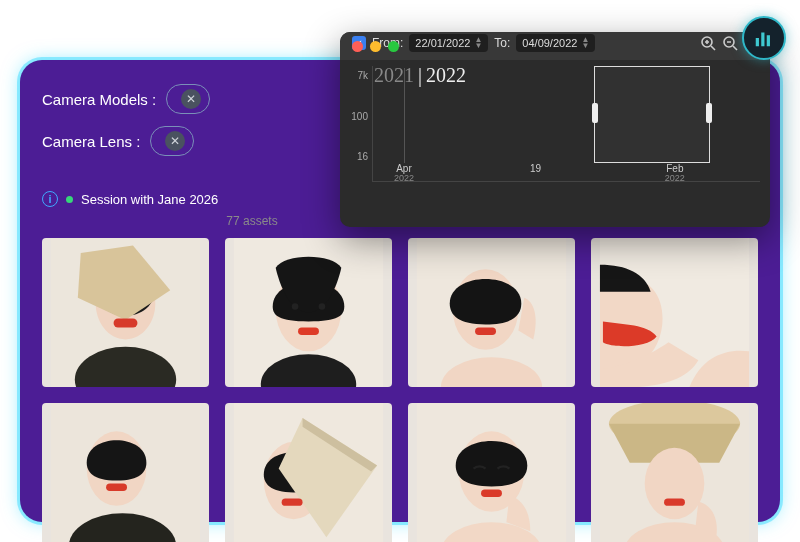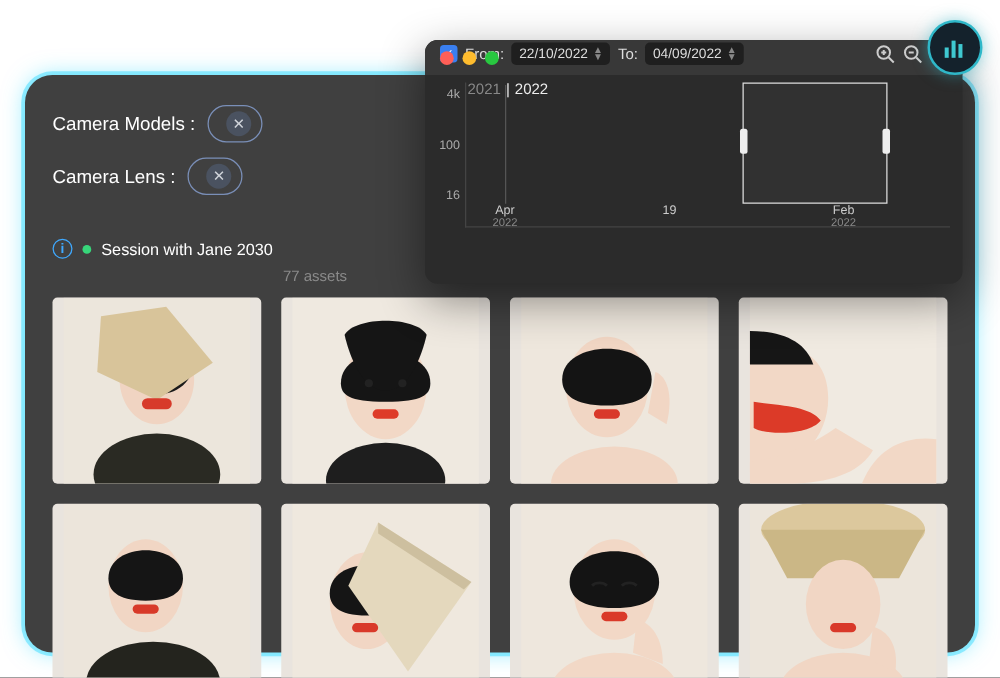--- a/index.html
+++ b/index.html
@@ -10,21 +10,21 @@
     font-family: -apple-system, BlinkMacSystemFont, "Segoe UI", sans-serif;
     position: relative;
     overflow: hidden;
   }
   .main-panel {
     position: absolute;
     left: 20px;
     top: 60px;
     width: 760px;
     height: 462px;
-    background: #404040;
+    background: #4c1d95;
     border-radius: 22px;
     padding: 24px 22px;
     box-shadow: 0 0 0 3px rgba(60,220,255,0.5), 0 0 18px rgba(60,220,255,0.55);
   }
   .filter-row {
     display: flex;
     align-items: center;
     gap: 10px;
     margin-bottom: 12px;
     color: #fff;
@@ -147,21 +147,21 @@
     border-radius:2px; top:50%; transform:translateY(-60%);
   }
   .xaxis {
     position:absolute; left:0; right:0; bottom:0; height:18px;
     font-size:10px; color:#ccc;
   }
   .xlabel { position:absolute; transform:translateX(-50%); text-align:center; line-height:1.1;}
   .xlabel small{ display:block; color:#888; font-size:9px;}
   .year-hdr {
     position:absolute; top:4px; left:34px;
-    font-size:12px; color:#eee; display:flex; gap:4px;
+    font-size:20px; color:#eee; display:flex; gap:4px;font-family:Liberation Serif, serif;
   }
   .year-hdr span:first-child{color:#888}
   .vline{position:absolute;top:2px;bottom:18px;width:1px;background:#555;}
   .fab {
     position:absolute; right:14px; top:16px;
     width:44px; height:44px; border-radius:50%;
     background:#14222c; border:2px solid #2fb8c9;
     display:flex; align-items:center; justify-content:center;
     box-shadow:0 0 12px rgba(47,184,201,0.5);
   }
@@ -180,21 +180,21 @@
   <div class="filter-row">
     <span>Camera Lens :</span>
     <span class="chip">
       <span class="chip-x">✕</span>
     </span>
   </div>
 
   <div class="session-row">
     <span class="info-icn">i</span>
     <span class="dot-green"></span>
-    <span>Session with Jane 2030</span>
+    <span>Session with Jane 2026</span>
     <span class="assets">77 assets</span>
   </div>
 
   <div class="grid">
 
     <div class="thumb">
         <svg viewBox="0 0 100 100">
           <rect width="100" height="100" fill="#ece6dc"></rect>
           <path d="M50 22c12 0 20 10 20 22s-8 24-20 24-20-12-20-24 8-22 20-22z" fill="#f0d4c2"></path>
           <path d="M30 34c0-14 40-14 40 0 0 8-6 18-20 18s-20-10-20-18z" fill="#1a1a1a"></path>
@@ -283,21 +283,21 @@
 <div class="analytics">
   <div class="toolbar">
     <div class="traffic" style="position:absolute;top:0;left:0">
       <span class="tl r"></span>
       <span class="tl y"></span>
       <span class="tl g"></span>
     </div>
     <span class="chk">✓</span>
     <span>From:</span>
     <span class="date-field">
-      <span>22/10/2022</span>
+      <span>22/01/2022</span>
       <span class="stepper">
           <span>▲</span>
           <span>▼</span>
         </span>
     </span>
     <span>To:</span>
     <span class="date-field">
       <span>04/09/2022</span>
       <span class="stepper">
           <span>▲</span>
@@ -325,21 +325,21 @@
       </span>
   </div>
 
   <div class="chart-area">
     <div class="year-hdr">
       <span>2021</span>
       <span>|</span>
       <span>2022</span>
     </div>
     <div class="yaxis">
-      <span>4k</span>
+      <span>7k</span>
       <span>100</span>
       <span>16</span>
     </div>
     <div class="plot">
       <div class="vline" style="left:8%"></div>
       <div class="bars" id="bars">
           <div class="bar">
             <div class="seg2" style="height: 0%;"></div>
             <div class="seg1" style="height: 0%;"></div>
           </div>

